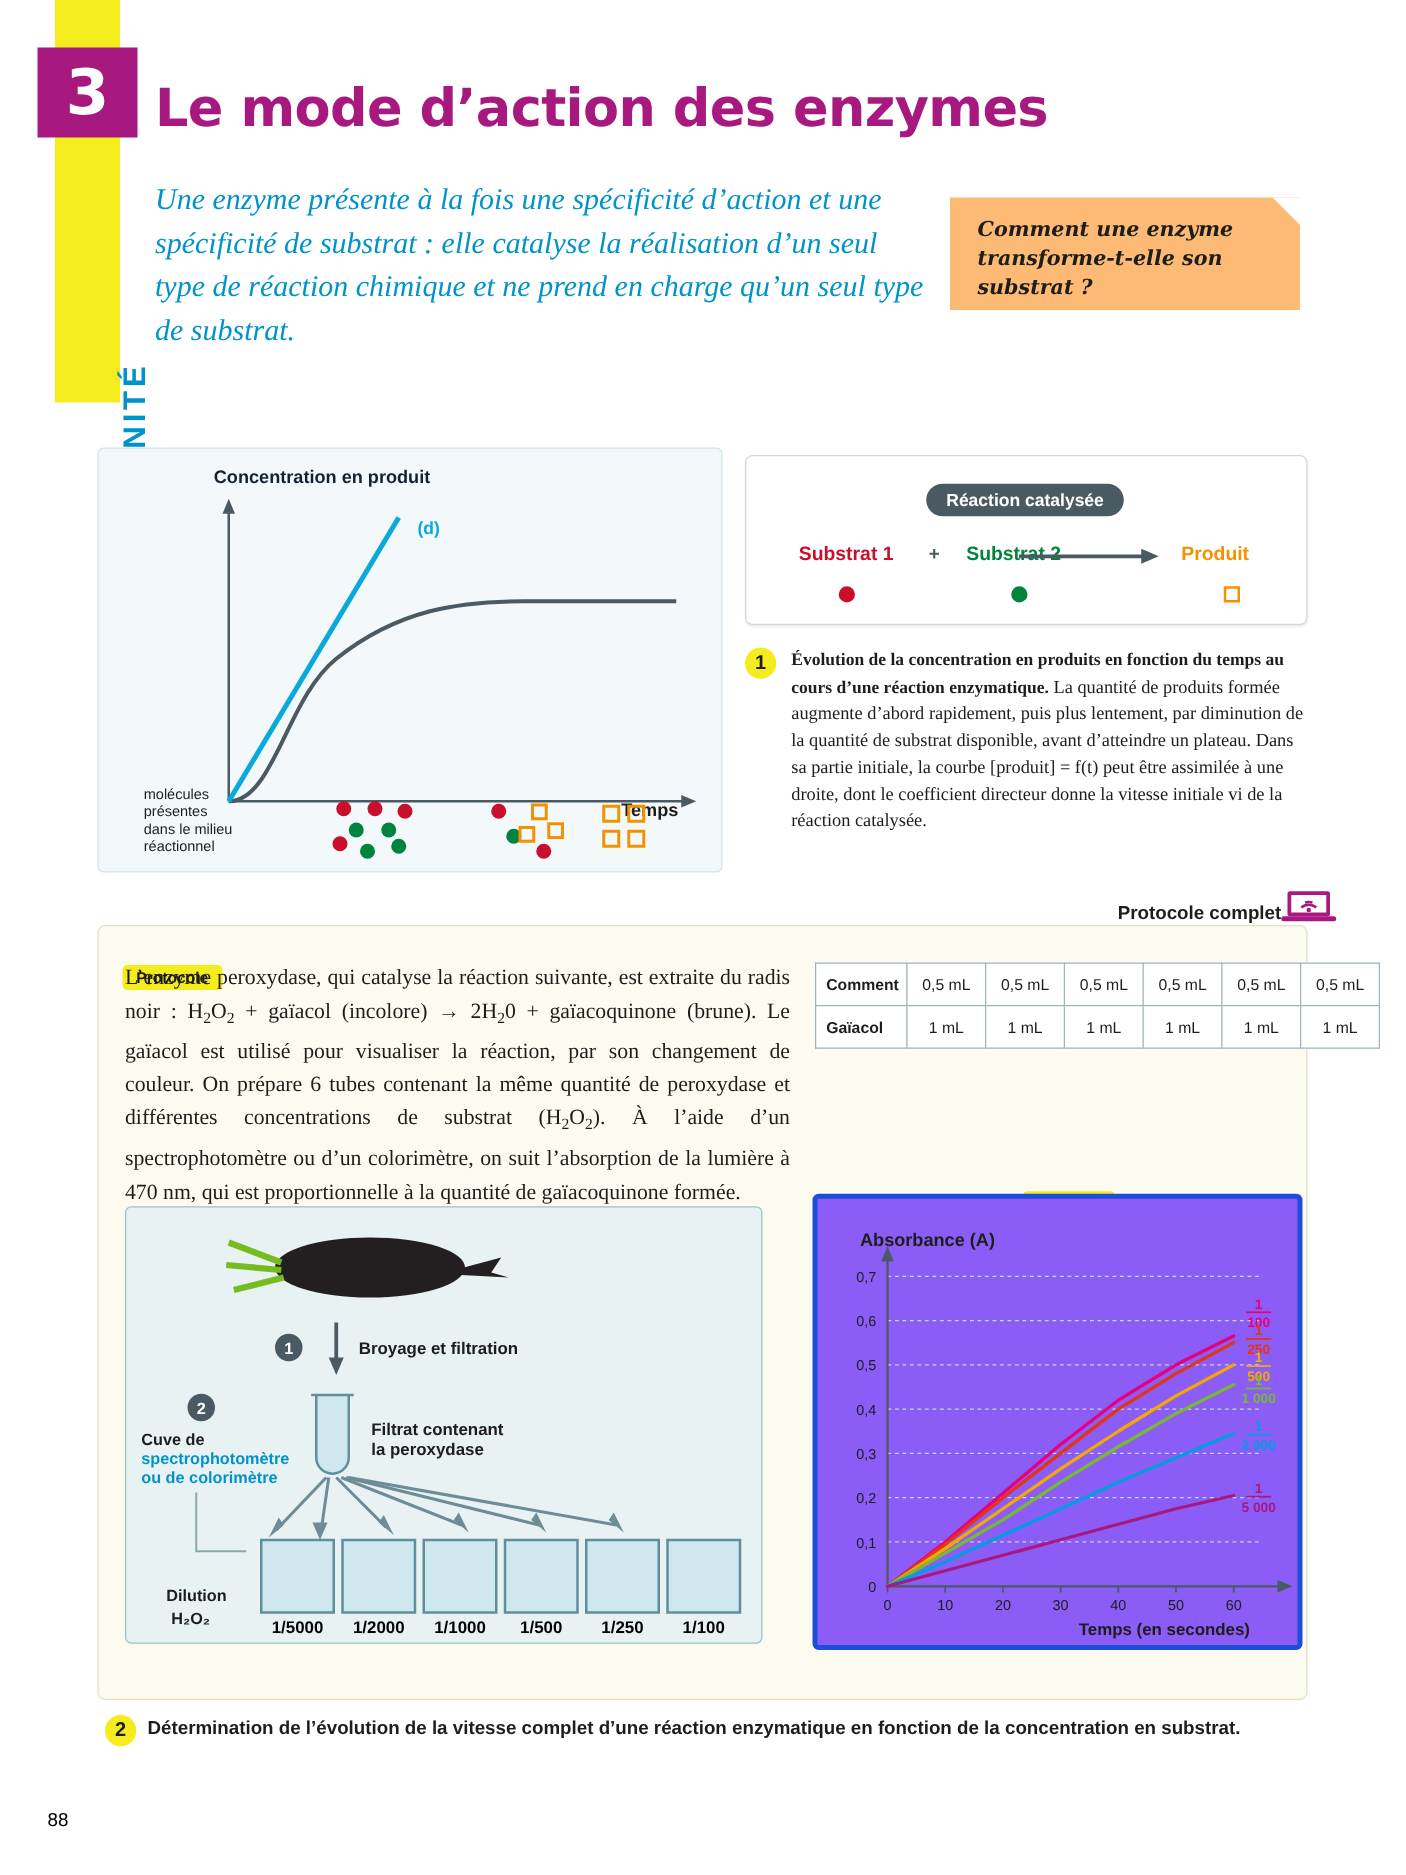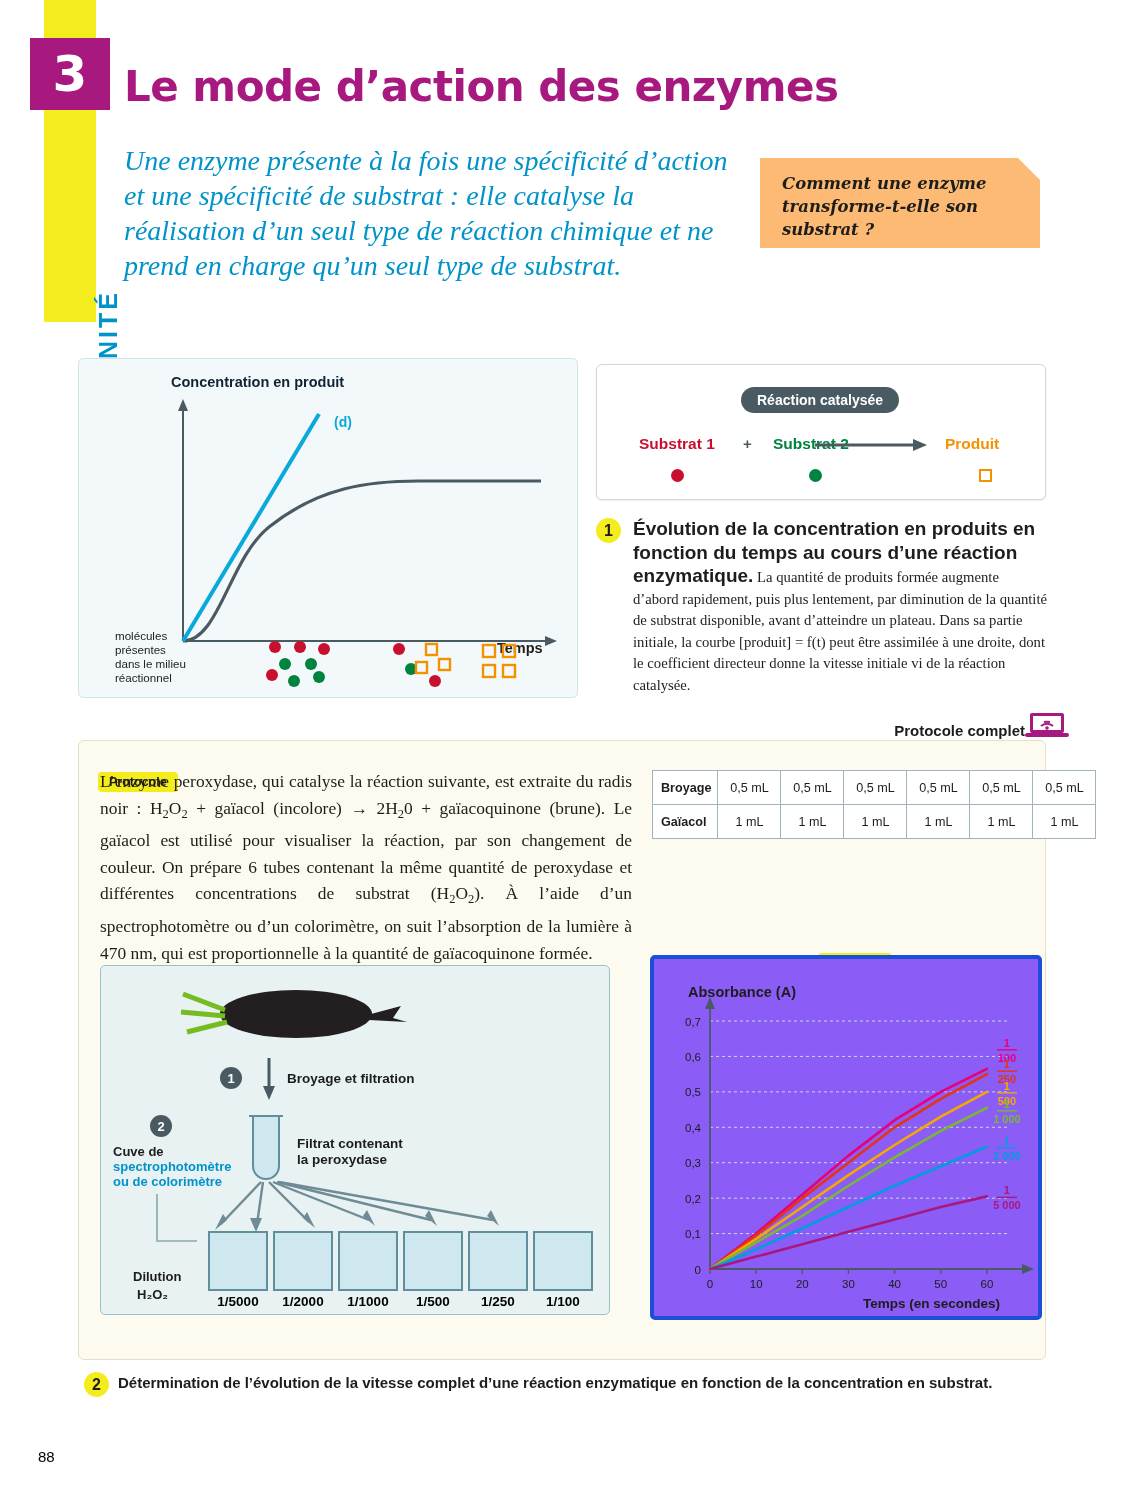--- a/index.html
+++ b/index.html
@@ -39,21 +39,21 @@
   }
   
   .page-title {
     position:absolute; left:124px; top:62px;
     font-size:42px; font-weight:bold; color:#a8197f;
     font-family:"DejaVu Sans", sans-serif;
     letter-spacing:-0.5px;
   }
   .intro {
     position:absolute; left:124px; top:143px; width:620px;
-    color:#0093c9; font-size:28px; line-height:35px;
+    color:#0093c9; font-size:24px; line-height:35px;
     font-style:italic; font-family:"Liberation Serif", serif;
   }
   
   .question-box {
     position:absolute; left:760px; top:158px; width:280px; height:90px;
     background:#fdba74;
     padding:14px 16px 0 22px;
     font-family:"DejaVu Serif", serif;
     font-style:italic; font-weight:bold; font-size:16.5px; line-height:23px;
     color:#1d1d1b;
@@ -95,21 +95,21 @@
     position:absolute; left:596px; top:518px; width:452px;
     font-size:14.7px; line-height:21.5px; font-family:"Liberation Serif", serif;
   }
   .num-badge{
     display:inline-block; width:25px; height:25px; border-radius:50%;
     background:#f5ec1d; color:#1d1d1b; font-weight:bold; font-size:16px;
     text-align:center; line-height:25px; font-family:"Liberation Sans",sans-serif;
     position:absolute; left:-0px; top:0px;
   }
   .cap1 .txt{ display:block; margin-left:37px; }
-  .cap1 b{ font-family:Liberation Sans, sans-serif; font-size:19px; }
+  .cap1 b{ font-family:Liberation Serif, serif; font-size:14px; }
   
   .proto-card{
     position:absolute; left:78px; top:740px; width:968px; height:620px;
     background:#fdfbef; border:1px solid #e4dfc5; border-radius:6px;
   }
   .proto-tab{
     position:absolute; left:98px; top:772px;
     background:#f5ec1d; color:#1d1d1b; font-size:12.5px; font-weight:bold;
     padding:3px 11px; border-radius:4px;
   }
@@ -259,21 +259,21 @@
   <circle cx="23" cy="22" r="1.8" fill="#a8197f"></circle>
 </svg>
 
 <div class="proto-text">
   L’enzyme peroxydase, qui catalyse la réaction suivante, est extraite du radis noir : H<sub>2</sub>O<sub>2</sub> + gaïacol (incolore) → 2H<sub>2</sub>0 + gaïacoquinone (brune). Le gaïacol est utilisé pour visualiser la réaction, par son changement de couleur. On prépare 6 tubes contenant la même quantité de peroxydase et différentes concentrations de substrat (H<sub>2</sub>O<sub>2</sub>). À l’aide d’un spectrophotomètre ou d’un colorimètre, on suit l’absorption de la lumière à 470 nm, qui est proportionnelle à la quantité de gaïacoquinone formée.
 </div>
 
 <table class="tubes">
   <tbody>
       <tr>
-    <th>Broyage</th>
+    <th>Comment</th>
     <td>0,5 mL</td>
     <td>0,5 mL</td>
     <td>0,5 mL</td>
     <td>0,5 mL</td>
     <td>0,5 mL</td>
     <td>0,5 mL</td>
   </tr>
   <tr>
     <th>Gaïacol</th>
     <td>1 mL</td>

